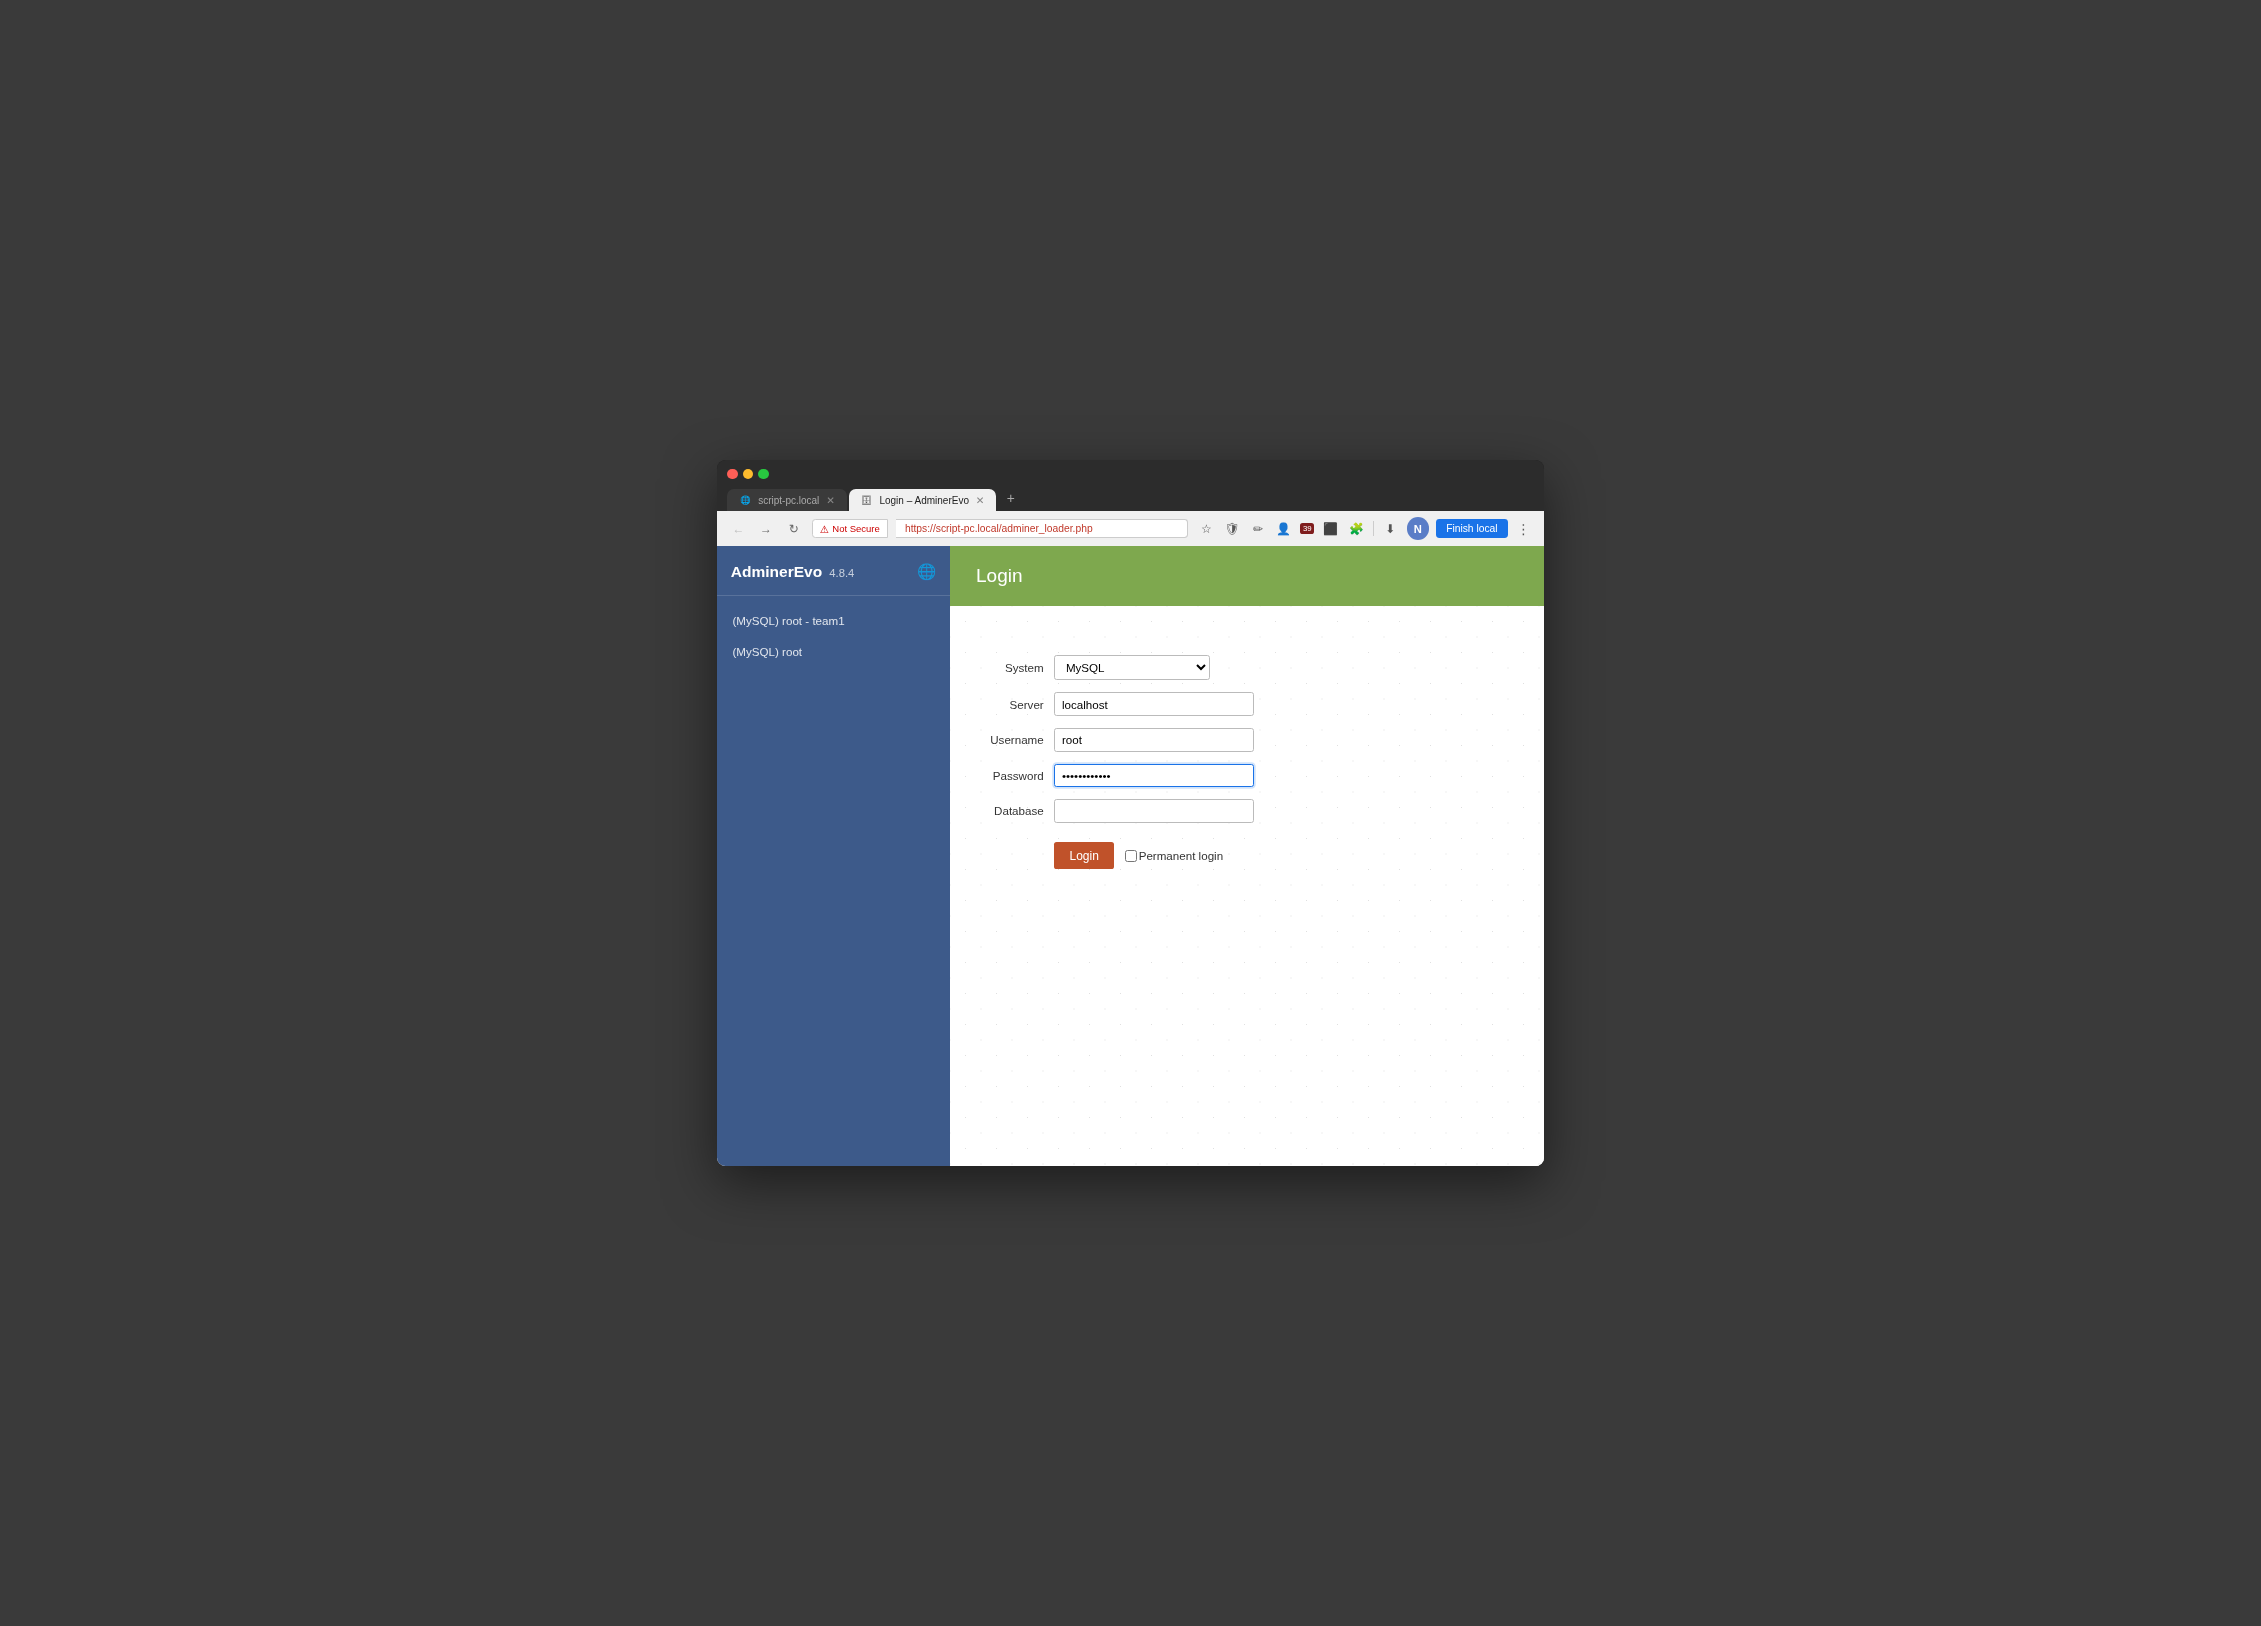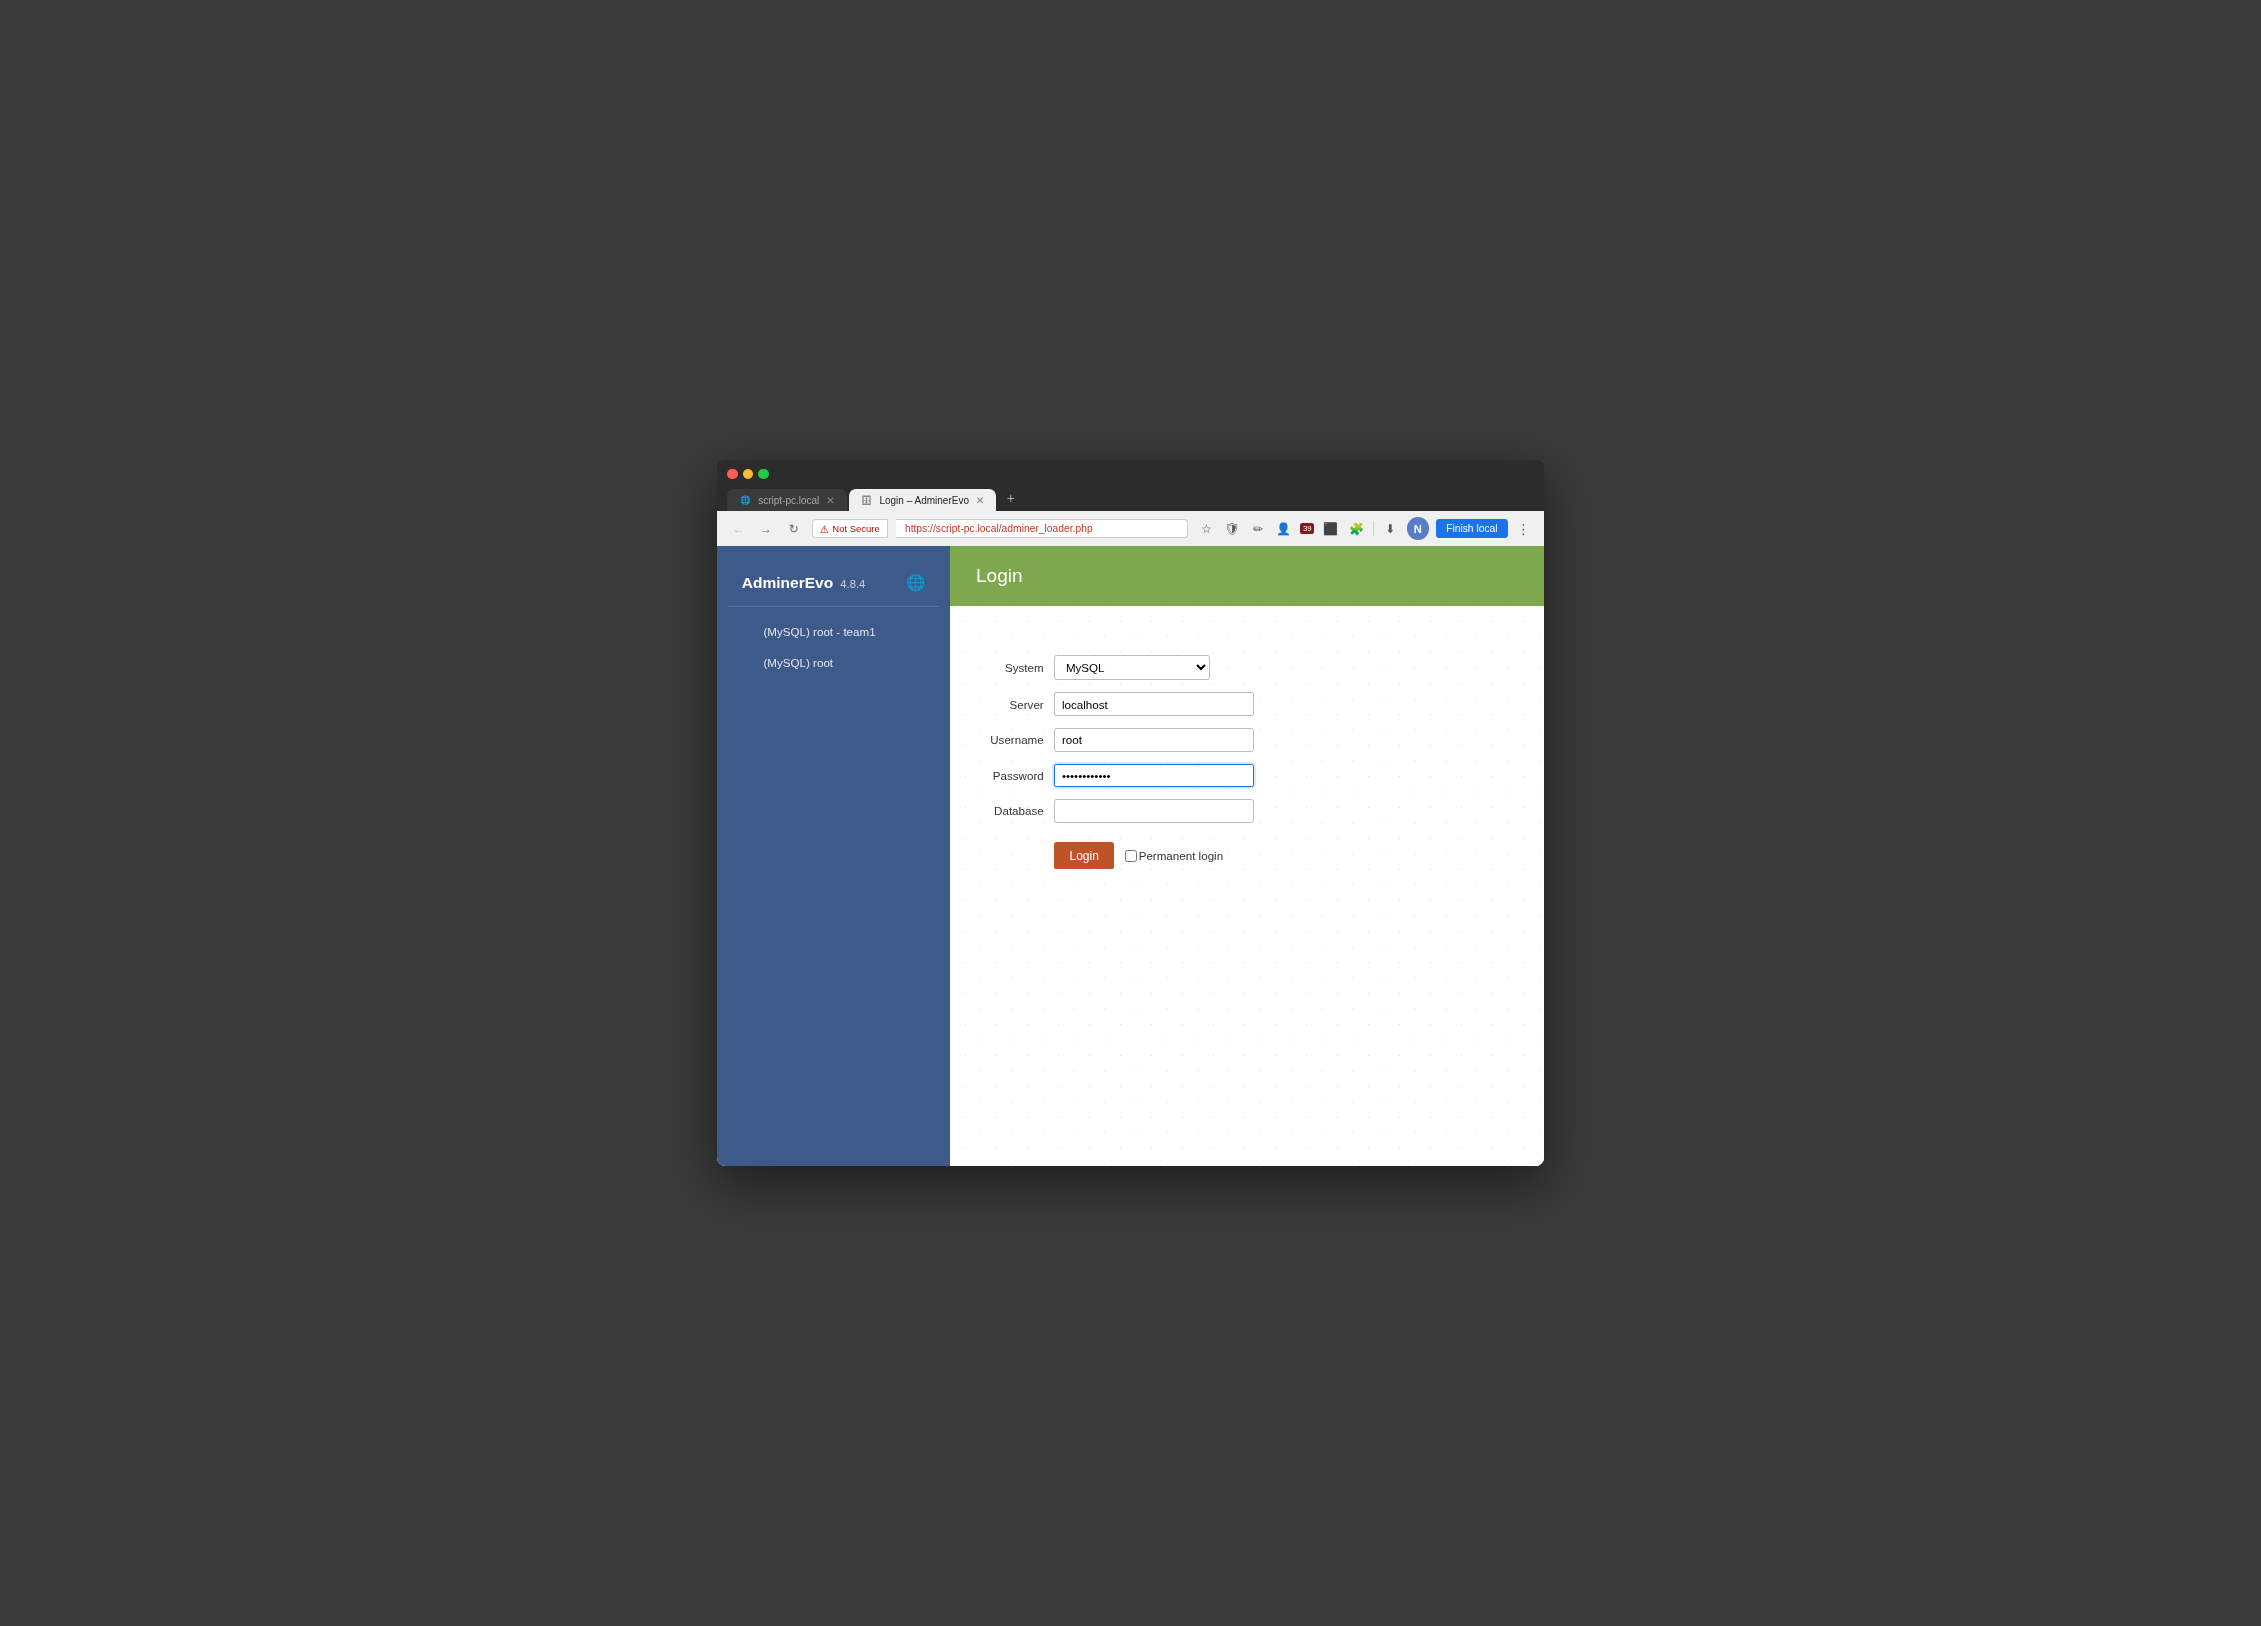--- a/index.html
+++ b/index.html
@@ -212,21 +212,21 @@
       display: flex;
       height: 620px;
       background: #fff;
     }
 
     
     .sidebar {
       width: 233px;
       background: #3d5a8a;
       color: #fff;
-      padding: 11px;
+      padding: 0;
       flex-shrink: 0;
       position: relative;
     }
 
     .sidebar-header {
       padding: 17px 13.8px 13.8px;
       border-bottom: 0.9px solid rgba(255,255,255,0.15);
       display: flex;
       align-items: center;
       justify-content: space-between;
@@ -251,21 +251,20 @@
     }
 
     .sidebar-nav {
       padding: 10.3px 0;
     }
     .sidebar-item {
       padding: 8.6px 15.5px;
       font-size: 11.6px;
       color: rgba(255,255,255,0.85);
       cursor: pointer;
-      margin-left: 20px;
     }
 
     
     .main-panel {
       flex: 1;
       display: flex;
       flex-direction: column;
       background: #f5f5f5;
       overflow: hidden;
     }

